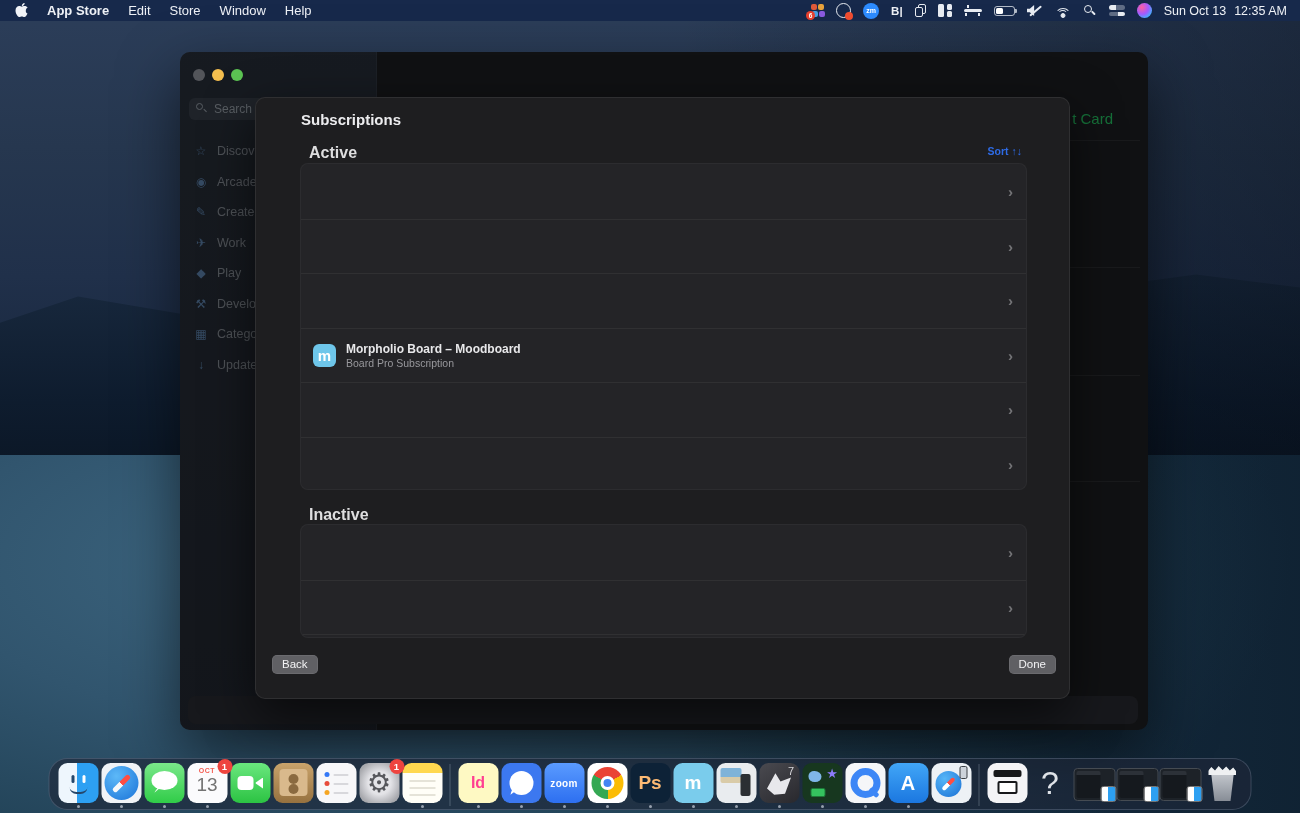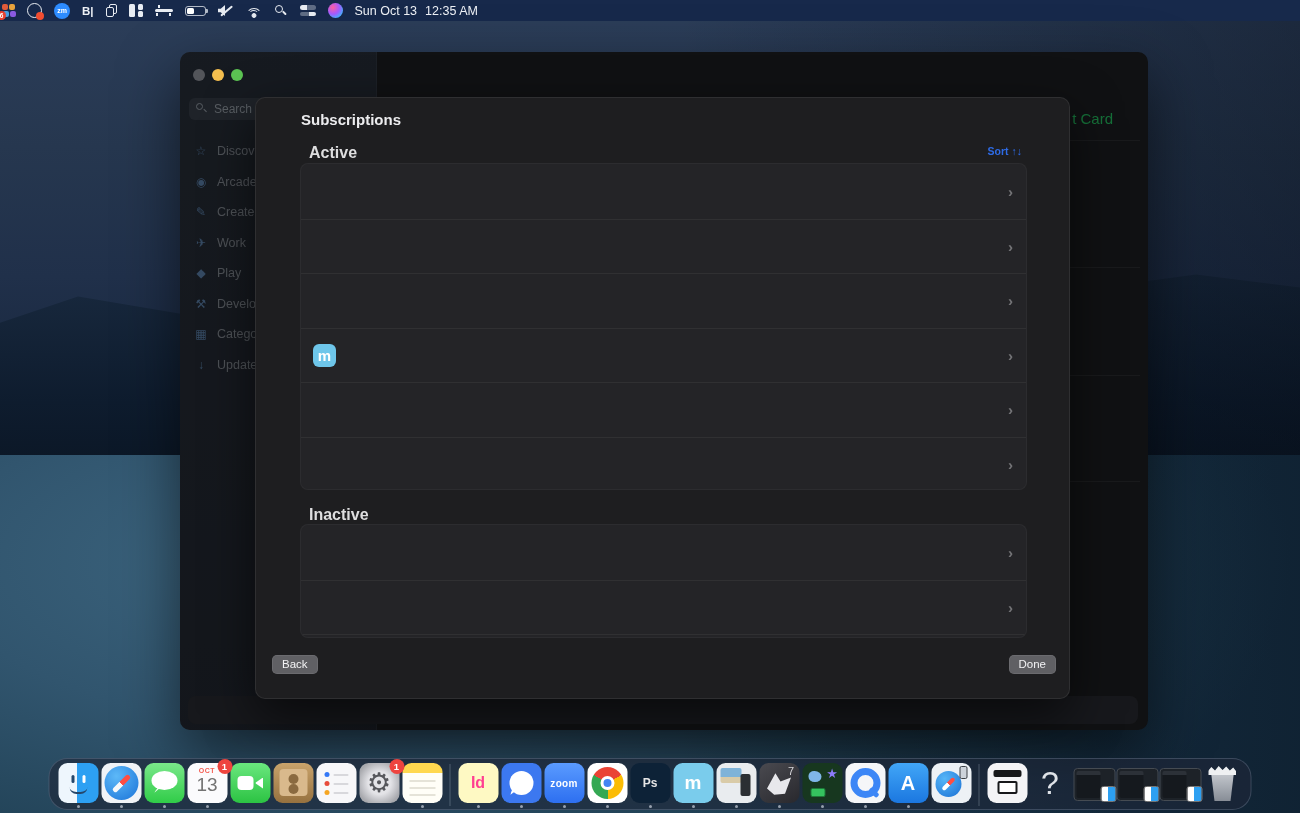--- a/index.html
+++ b/index.html
@@ -161,21 +161,21 @@
   .dock-signal .tile{background:#3c78f0;}
   .dock-signal .tile::before{content:"";position:absolute;inset:8px;border-radius:50%;background:#fff;}
   .dock-signal .tile::after{content:"";position:absolute;left:9px;bottom:8px;width:6px;height:6px;background:#fff;clip-path:polygon(0 100%,100% 30%,40% 0);}
   .dock-zoom .tile{background:linear-gradient(180deg,#5a9bff,#2d6ff0);}
   .dock-zoom .glyph{font-size:10px;letter-spacing:.3px;}
   .dock-chrome .tile{background:#fff;}
   .dock-chrome .tile::before{content:"";position:absolute;inset:4px;border-radius:50%;
     background:conic-gradient(from -60deg,#ea4335 0 120deg,#fbbc05 120deg 240deg,#34a853 240deg 360deg);}
   .dock-chrome .tile::after{content:"";position:absolute;inset:13px;border-radius:50%;background:#4285f4;border:3px solid #fff;box-sizing:border-box;}
   .dock-photoshop .tile{background:#0d2237;}
-  .dock-photoshop .glyph{color:#e5e5e5;font-size:12px;}
+  .dock-photoshop .glyph{color:#fdba74;font-size:19px;}
   .dock-morpholio .tile{background:#7accec;}
   .dock-morpholio .glyph{font-size:19px;text-transform:lowercase;}
   .dock-photo-collage .tile{background:#e9ecef;}
   .dock-photo-collage .tile::before{content:"";position:absolute;left:4px;top:5px;width:21px;height:15px;border-radius:2px;
     background:linear-gradient(180deg,#7fb3d8 60%,#d9cba8 60%);}
   .dock-photo-collage .tile::after{content:"";position:absolute;right:6px;top:11px;width:10px;height:22px;border-radius:2px;background:#2b2f33;}
   .dock-origami-figure .tile{background:linear-gradient(145deg,#4a4a50,#28282d);}
   .dock-origami-figure .tile::before{content:"";position:absolute;inset:6px 5px;background:#e8e8ec;
     clip-path:polygon(10% 70%,38% 15%,55% 45%,90% 30%,70% 88%,34% 92%);}
   .dock-origami-figure .glyph{left:auto;right:5px;top:2px;bottom:auto;font-size:11px;color:#d8d8dc;font-weight:400;display:block;}
@@ -214,20 +214,32 @@
 
 <div class="screen">
 
   <div class="wallpaper">
     <div class="wp-ridge"></div>
     <div class="wp-sea"></div>
     <div class="wp-shade"></div>
   </div>
 
   <div class="menubar">
+    <div class="mb-left">
+      <span class="apple-logo">
+        <svg width="13" height="15" viewBox="0 0 13 15">
+            <path fill="#f2f4f8" d="M10.8 7.9c0-1.5.8-2.6 1.9-3.3-.7-1-1.8-1.6-3-1.6-1.2-.1-2.3.7-2.9.7-.6 0-1.6-.7-2.6-.7C2.3 3.1.5 4.6.5 7.4c0 1 .2 2 .6 3 .5 1.3 1.9 3.7 3.3 3.6.8 0 1.4-.6 2.4-.6 1 0 1.5.6 2.5.6 1.4 0 2.7-2.2 3.2-3.5-1.7-.8-1.7-2.4-1.7-2.6zM8.9 2.1c.8-.9.7-1.8.7-2.1-.7 0-1.6.5-2.1 1.1-.5.6-.8 1.3-.7 2.1.8.1 1.5-.4 2.1-1.1z"></path>
+          </svg>
+      </span>
+      <span class="mb-appname">App Store</span>
+      <span class="mb-item">Edit</span>
+      <span class="mb-item">Store</span>
+      <span class="mb-item">Window</span>
+      <span class="mb-item">Help</span>
+    </div>
     <div class="mb-right">
       <span class="mb-ic ic-colorapp">
           <span class="mini-badge">6</span>
         </span>
       <span class="mb-ic ic-record"></span>
       <span class="mb-ic ic-zm">zm</span>
       <span class="mb-ic ic-bartender">B|</span>
       <span class="mb-ic ic-copy"></span>
       <span class="mb-ic ic-layout"></span>
       <span class="mb-ic ic-bed"></span>
@@ -314,20 +326,24 @@
             <span class="chev">›</span>
           </div>
           <div class="sub-row">
             <span class="chev">›</span>
           </div>
           <div class="sub-row">
             <span class="chev">›</span>
           </div>
           <div class="sub-row">
             <span class="sub-ic" style="background: rgb(110, 198, 234);">m</span>
+            <span class="sub-texts">
+              <span class="sub-name">Morpholio Board – Moodboard</span>
+              <span class="sub-plan">Board Pro Subscription</span>
+            </span>
             <span class="chev">›</span>
           </div>
           <div class="sub-row">
             <span class="chev">›</span>
           </div>
           <div class="sub-row">
             <span class="chev">›</span>
           </div>
         </div>
       <div class="m-hdr m-inactive-hdr">Inactive</div>

